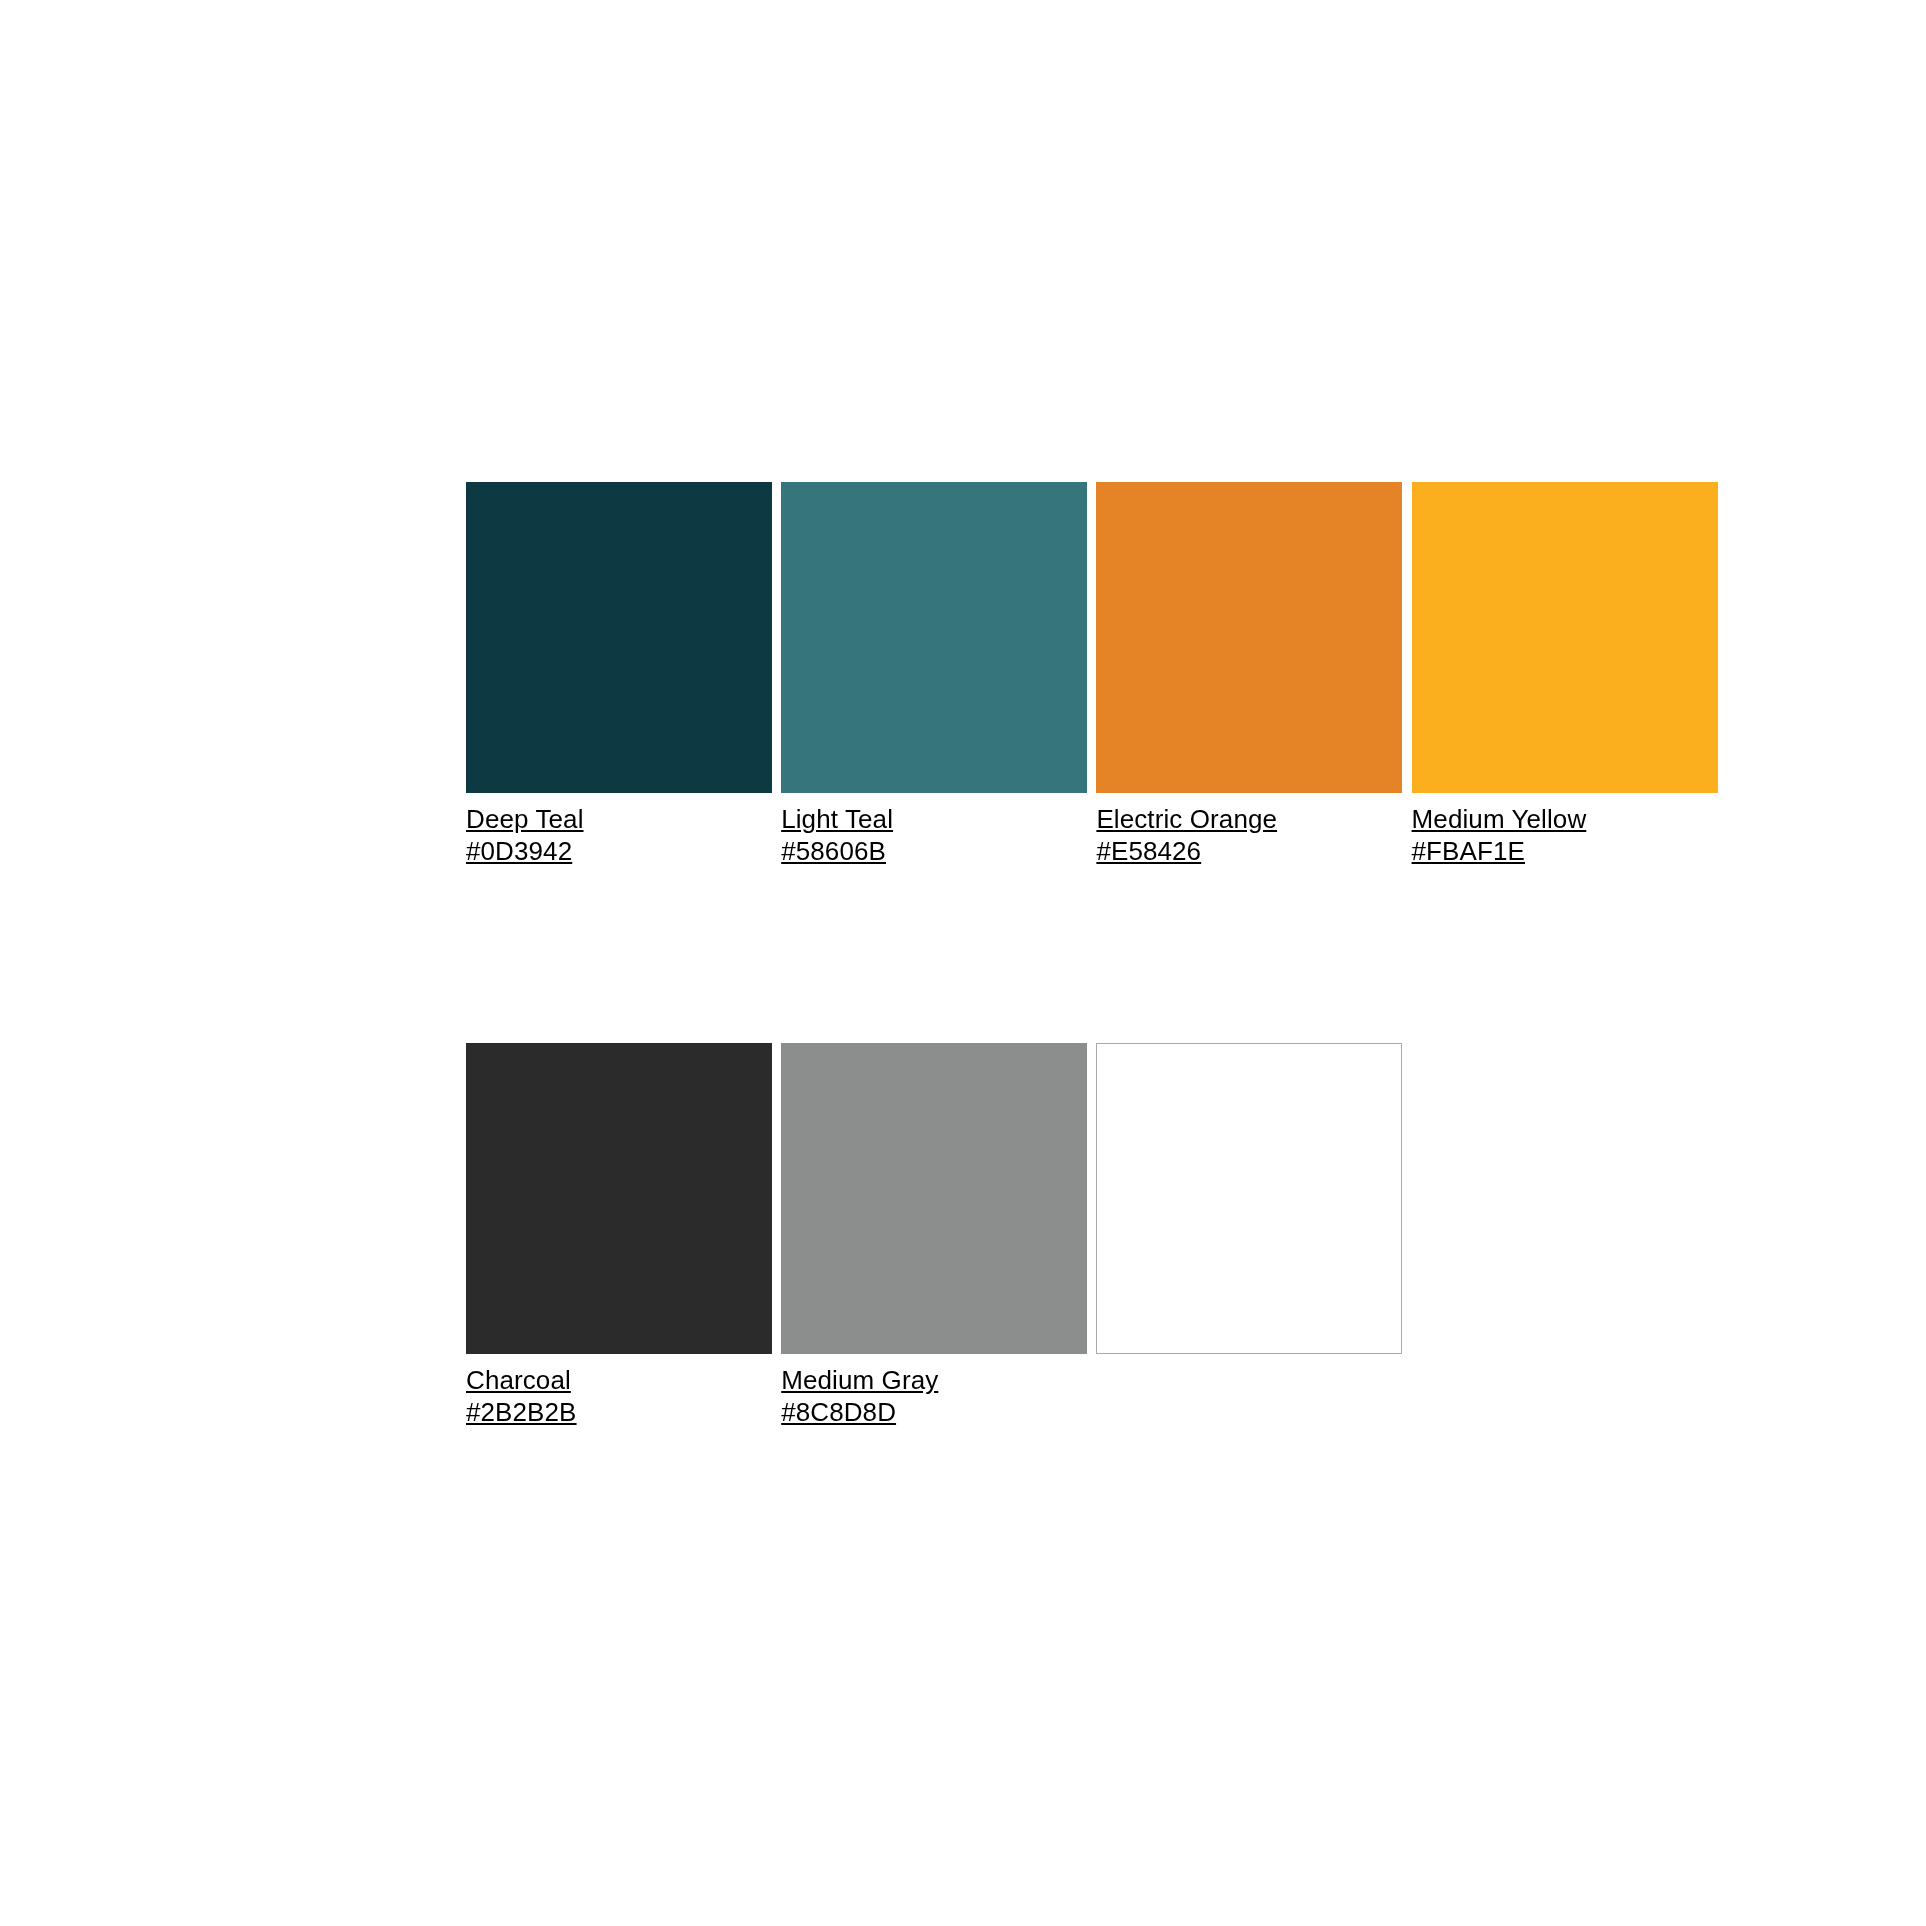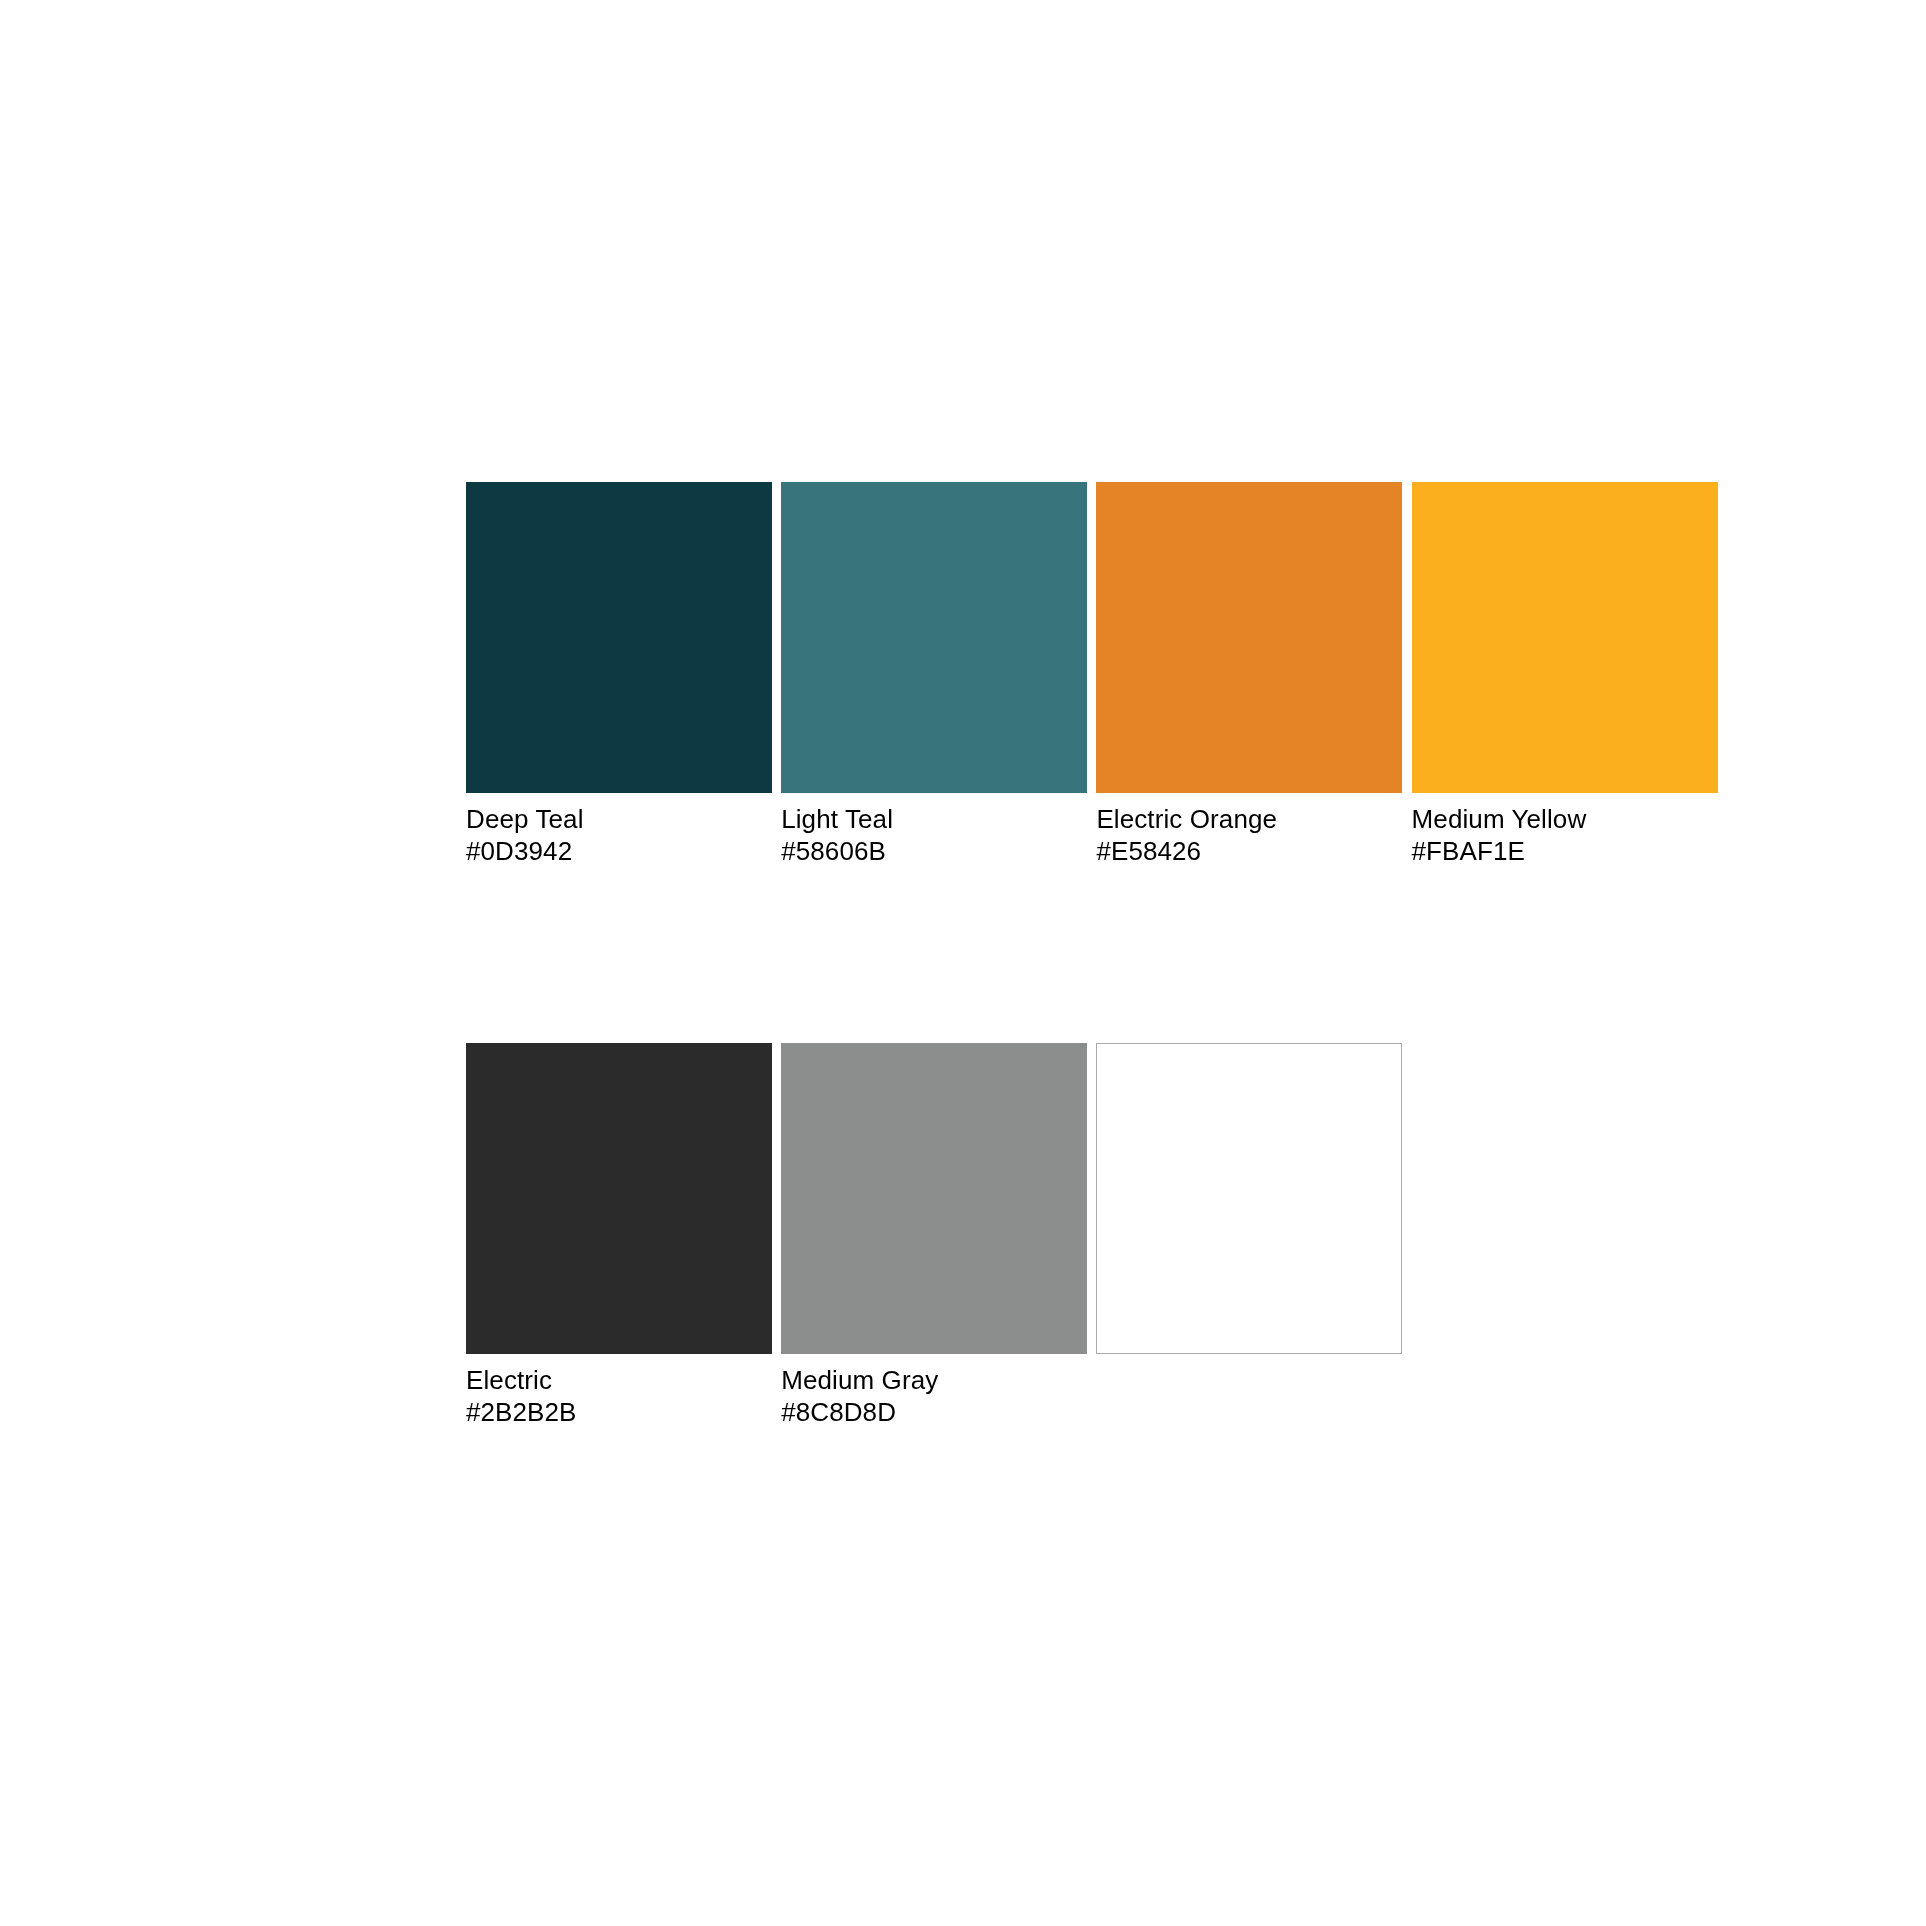--- a/index.html
+++ b/index.html
@@ -14,20 +14,21 @@
     font-family: "Liberation Sans", "DejaVu Sans", sans-serif;
     -webkit-font-smoothing: antialiased;
     overflow: hidden;
   }
 
   #palette-board {
     position: absolute;
     left: 466px;
     top: 482px;
     width: 1271px;
+    text-decoration: underline;
   }
 
   .palette-row {
     display: flex;
     flex-direction: row;
     gap: 9.2px;
   }
 
   .palette-row + .palette-row {
     margin-top: 176px;
@@ -99,21 +100,21 @@
         <div class="swatch-caption">
           <span class="swatch-name">Medium Yellow</span>
           <span class="swatch-hex">#FBAF1E</span>
         </div>
       </div>
     </div>
     <div class="palette-row">
       <div class="swatch-cell">
         <div class="swatch-chip" style="background-color: rgb(43, 43, 43);"></div>
         <div class="swatch-caption">
-          <span class="swatch-name">Electric</span>
+          <span class="swatch-name">Charcoal</span>
           <span class="swatch-hex">#2B2B2B</span>
         </div>
       </div>
       <div class="swatch-cell">
         <div class="swatch-chip" style="background-color: rgb(140, 141, 141);"></div>
         <div class="swatch-caption">
           <span class="swatch-name">Medium Gray</span>
           <span class="swatch-hex">#8C8D8D</span>
         </div>
       </div>

